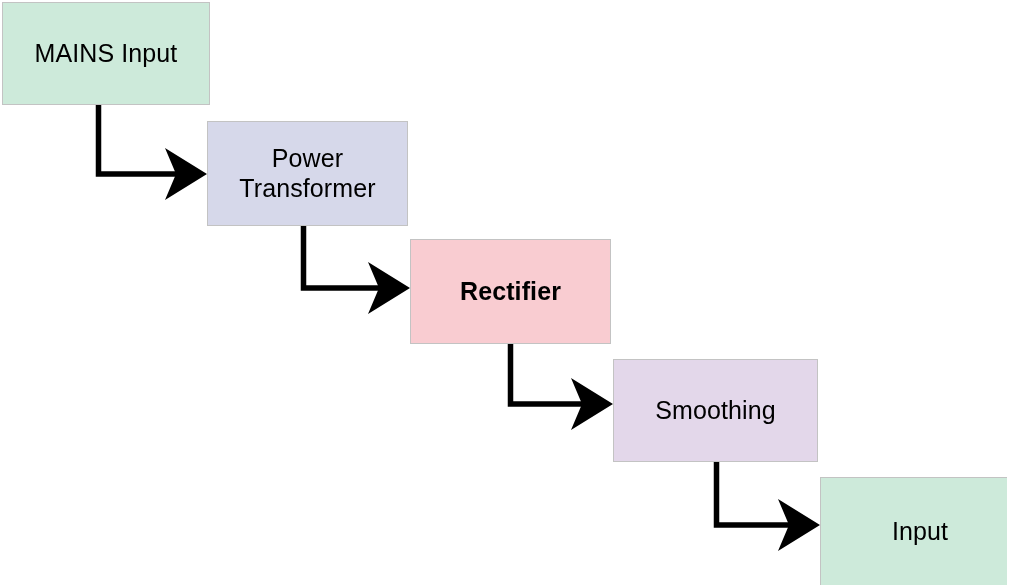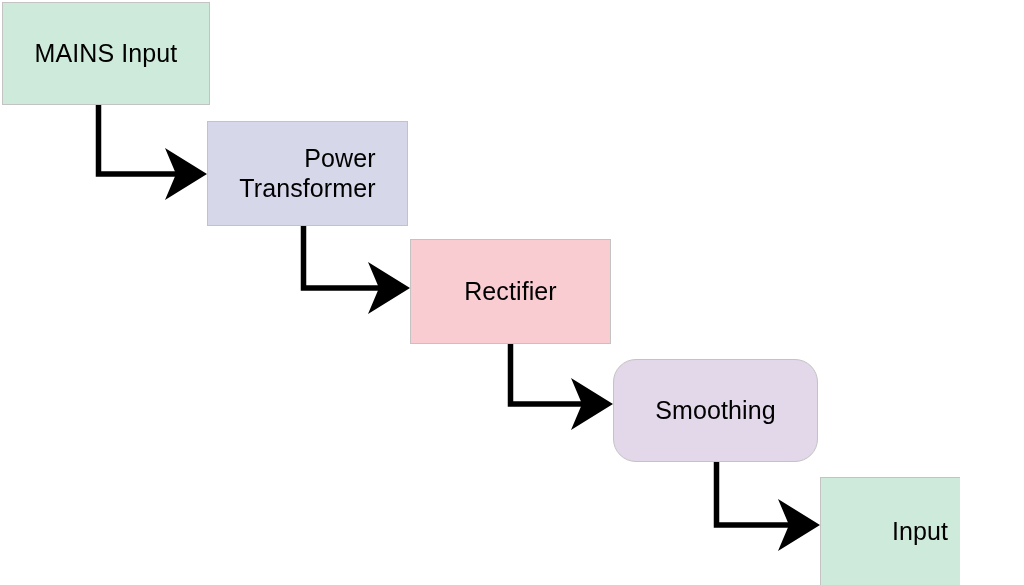--- a/index.html
+++ b/index.html
@@ -10,20 +10,21 @@
   }
   body {
     font-family: "Liberation Sans", sans-serif;
   }
   #canvas {
     position: relative;
     width: 960px;
     height: 585px;
     background: #ffffff;
     overflow: hidden;
+    padding-left: 47px;
   }
   .node {
     position: absolute;
     box-sizing: border-box;
     border: 1px solid #c3c3c3;
     display: flex;
     align-items: center;
     justify-content: center;
     text-align: center;
     color: #000000;
@@ -76,30 +77,30 @@
       <g>
         <path class="edge-line" d="M 716.5 462 L 716.5 525 L 793 525" stroke="#000000"></path>
         <polygon class="edge-head" fill="#000000" points="820,525 778,499 789,525 778,551"></polygon>
       </g>
     </svg>
 
   <div class="node" style="left: 2px; top: 2px; width: 208px; height: 103px; background: rgb(205, 234, 218); border-color: rgb(195, 195, 195);">
     <span>MAINS Input</span>
   </div>
 
-  <div class="node" style="left: 207px; top: 121px; width: 201px; height: 105px; background: rgb(214, 216, 234); border-color: rgb(195, 195, 195); text-align: right;">
+  <div class="node" style="left: 207px; top: 121px; width: 201px; height: 105px; background: rgb(214, 216, 234); border-color: rgb(195, 195, 195);">
     <span>Power
 Transformer</span>
   </div>
 
-  <div class="node" style="left: 410px; top: 239px; width: 201px; height: 105px; background: rgb(249, 204, 209); border-color: rgb(195, 195, 195);">
+  <div class="node" style="left: 410px; top: 239px; width: 201px; height: 105px; background: rgb(249, 204, 209); border-color: rgb(195, 195, 195); font-weight: bold;">
     <span>Rectifier</span>
   </div>
 
-  <div class="node" style="left: 613px; top: 359px; width: 205px; height: 103px; background: rgb(227, 215, 234); border-color: rgb(195, 195, 195); border-radius: 23px;">
+  <div class="node" style="left: 613px; top: 359px; width: 205px; height: 103px; background: rgb(227, 215, 234); border-color: rgb(195, 195, 195);">
     <span>Smoothing</span>
   </div>
 
   <div class="node" style="left: 820px; top: 477px; width: 200px; height: 110px; background: rgb(205, 234, 218); border-color: rgb(195, 195, 195);">
     <span>Input</span>
   </div>
 
 </div>
 
 </body></html>

